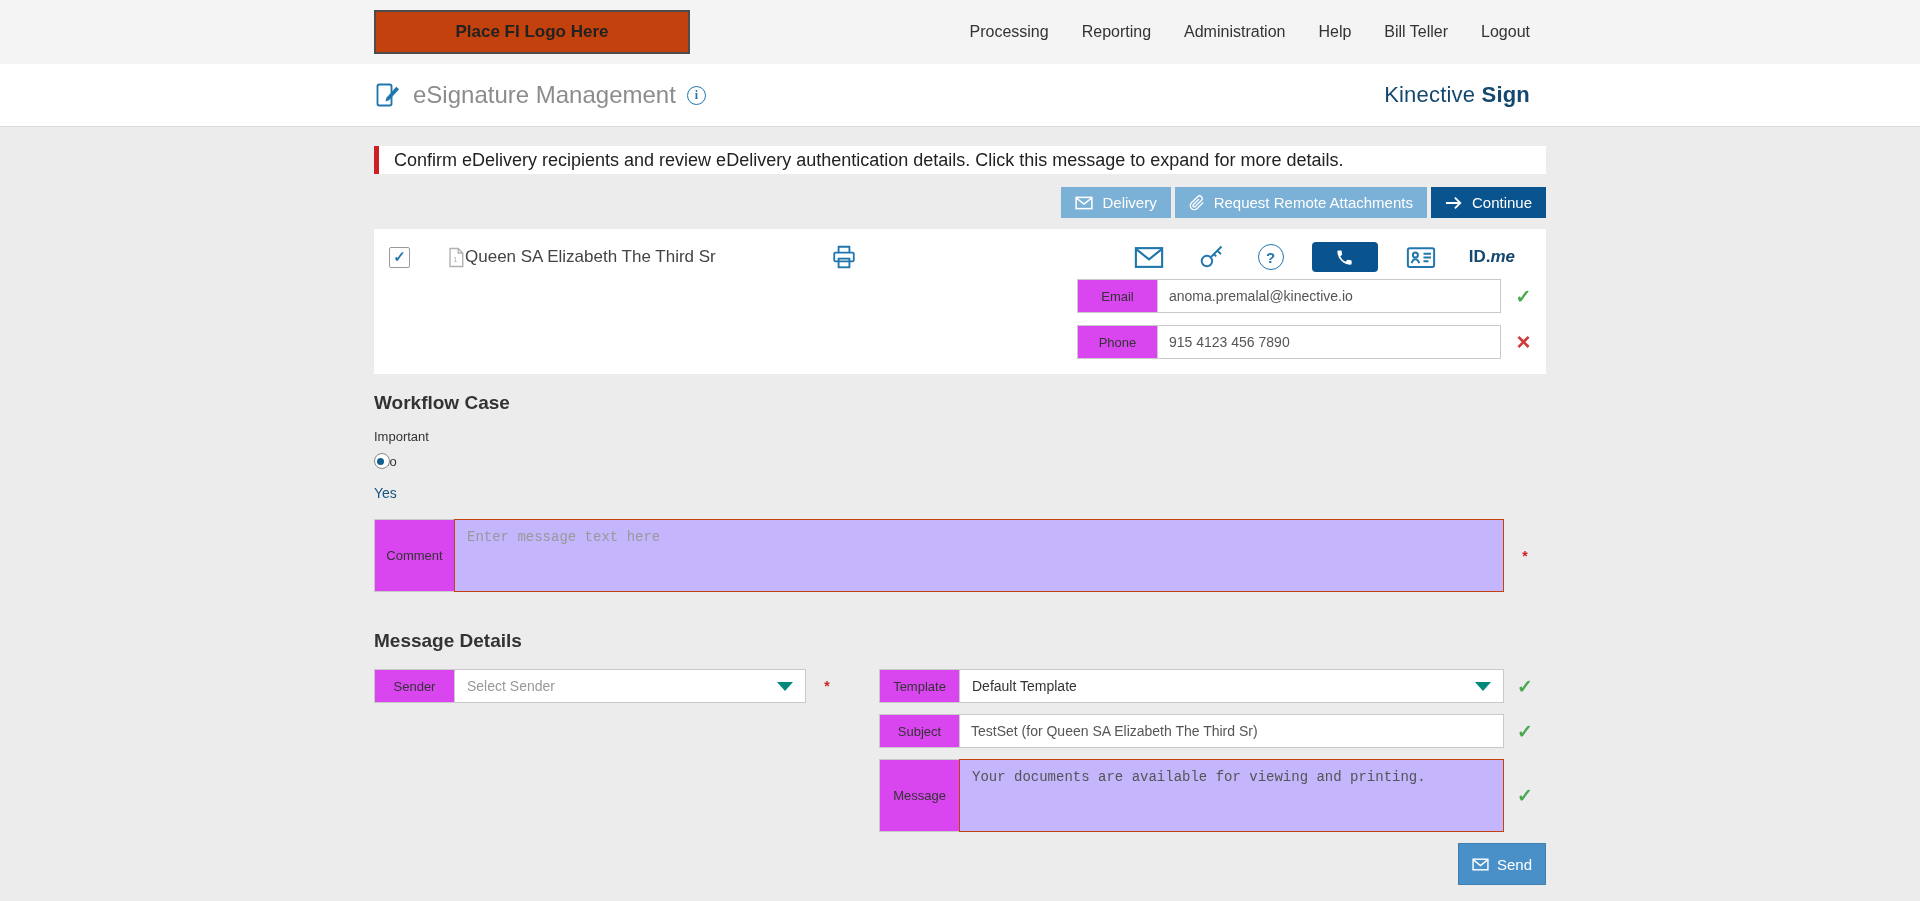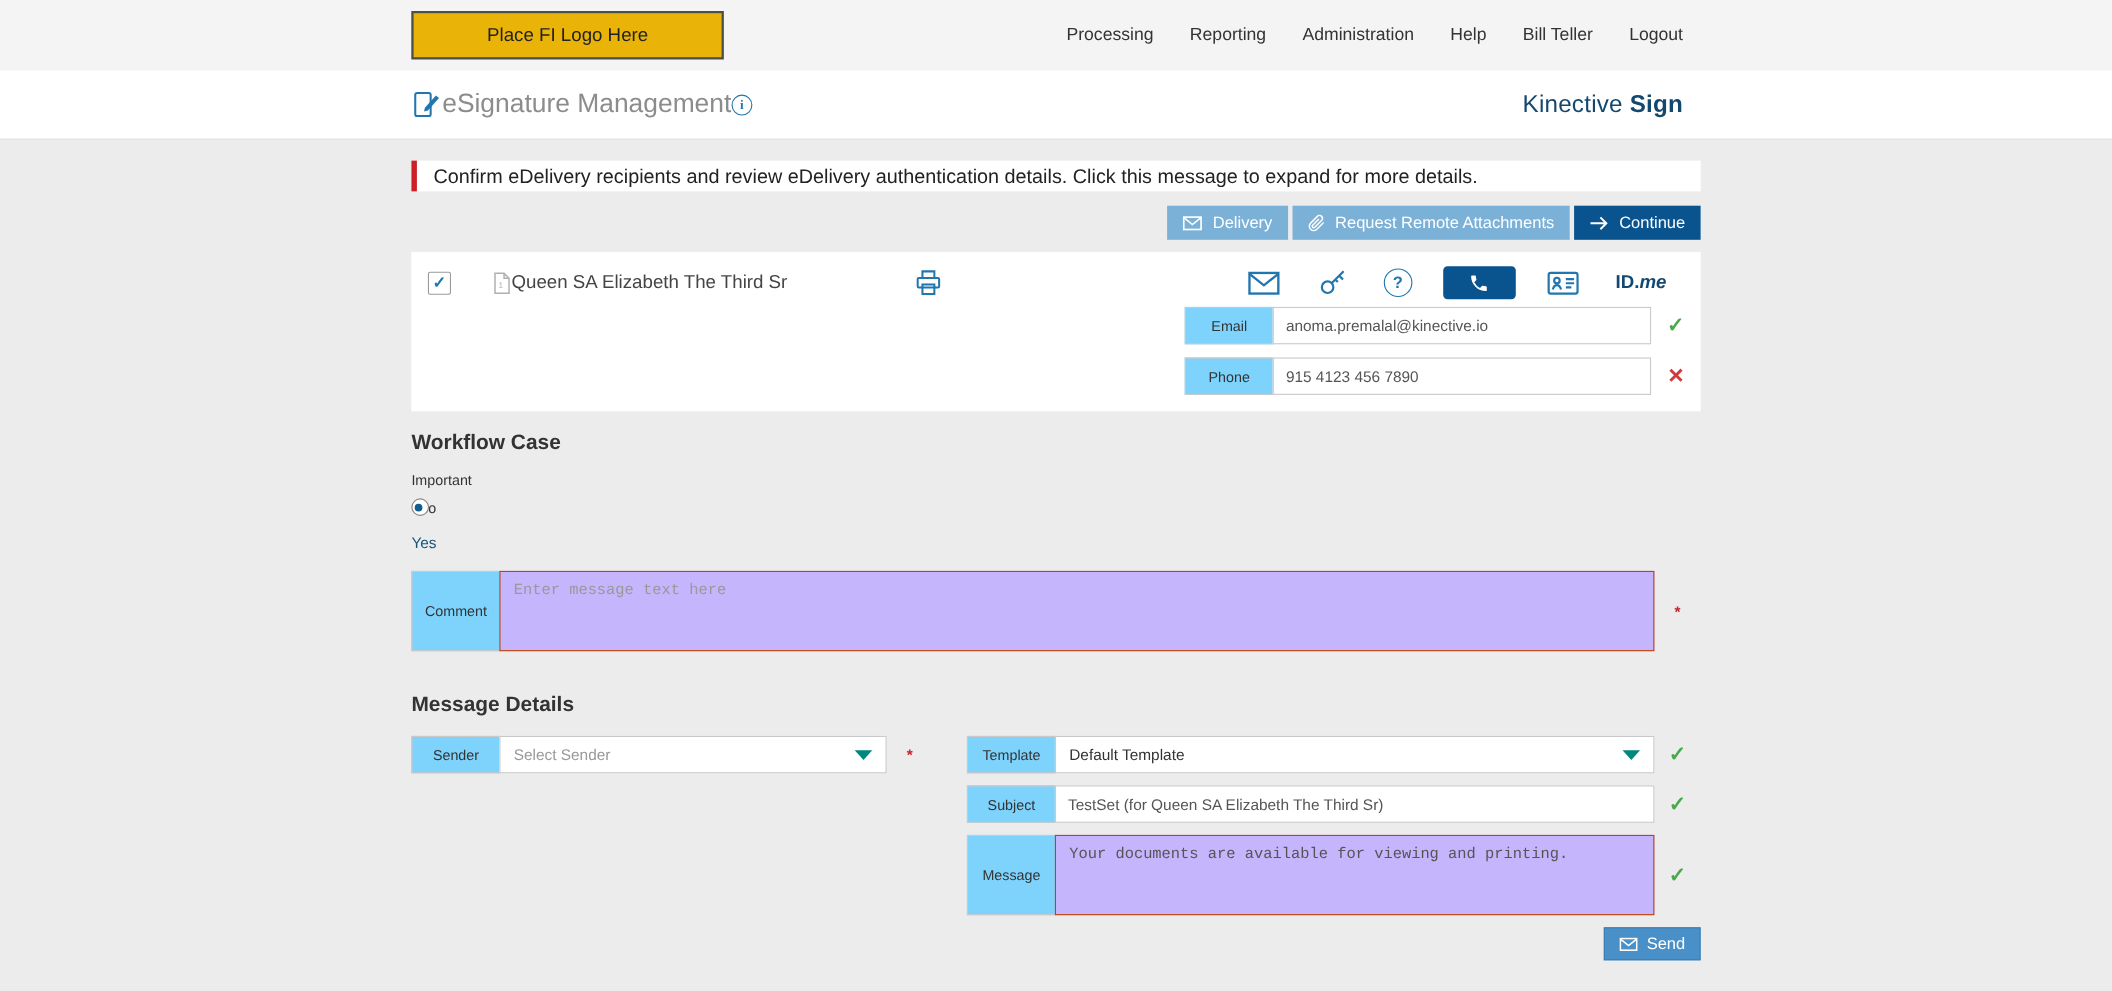--- a/index.html
+++ b/index.html
@@ -9,31 +9,31 @@
     background: #ececec;
     color: #333;
     overflow: hidden;
   }
   .container { width: 1172px; margin: 0 auto; position: relative; }
 
   
   .topbar { height: 64px; background: #f4f4f4; }
   .topbar .container { height: 100%; display: flex; align-items: center; justify-content: space-between; }
   .logo-box {
-    width: 284px; height: 44px; background: #eab308; border: 2px solid #4d4d4d;
+    width: 316px; height: 44px; background: #c2410c; border: 2px solid #4d4d4d;
     display: flex; align-items: center; justify-content: center;
-    font-size: 17px; color: #222;
+    font-size: 17px; color: #222; font-weight: bold;
   }
   .topnav { display: flex; align-items: center; gap: 33px; margin-right: 16px; }
   .topnav span { font-size: 16px; color: #333; cursor: pointer; white-space: nowrap; }
 
   
   .subheader { height: 63px; background: #fff; border-bottom: 1px solid #dcdcdc; }
   .subheader .container { height: 100%; display: flex; align-items: center; justify-content: space-between; }
-  .title-group { display: flex; align-items: center; }
+  .title-group { display: flex; align-items: center; gap: 11px; }
   .page-title { font-size: 24px; color: #8c8c8c; }
   .info-circle {
     width: 19px; height: 19px; border: 1.6px solid #2176ae; border-radius: 50%;
     color: #2176ae; font-size: 12px; font-weight: bold; font-family: "Liberation Serif", serif;
     display: flex; align-items: center; justify-content: center; cursor: pointer;
   }
   .brand { font-size: 22px; color: #14486f; letter-spacing: 0.2px; margin-right: 16px; }
   .brand b { font-weight: 700; }
 
   
@@ -73,21 +73,21 @@
   .q-circle {
     width: 26px; height: 26px; border: 1.8px solid #2176ae; border-radius: 50%;
     display: flex; align-items: center; justify-content: center; font-size: 15px; color: #2176ae; font-weight: bold;
   }
   .idme { font-size: 17px; color: #14486f; font-weight: 800; cursor: pointer; white-space: nowrap; }
   .idme i { font-weight: 700; text-align: center; }
 
   .contact { position: absolute; right: 0; top: 50px; width: 469px; display: flex; flex-direction: column; gap: 12px; }
   .row34 { display: flex; height: 34px; }
   .lbl {
-    width: 81px; flex: none; background: #7dd3fc; border: 1px solid #c9c9c9;
+    width: 81px; flex: none; background: #d946ef; border: 1px solid #c9c9c9;
     display: flex; align-items: center; justify-content: center; font-size: 13px; color: #333;
   }
   .field-input {
     flex: 1; min-width: 0; border: 1px solid #c9c9c9; margin-left: -1px; background: #fff;
     padding: 0 11px; font-size: 14px; color: #555; font-family: "Liberation Sans", sans-serif; outline: none;
   }
   .stat { width: 45px; flex: none; display: flex; align-items: center; justify-content: center; }
   .stat-42 { width: 42px; }
   .ok  { color: #49a94c; font-size: 19px; font-weight: bold; }
   .err { color: #cf3a3a; font-size: 24px; font-weight: bold; line-height: 1; }
@@ -123,21 +123,21 @@
   }
   .select .caret {
     position: absolute; right: 12px; top: 12px; width: 0; height: 0;
     border-left: 8px solid transparent; border-right: 8px solid transparent; border-top: 9px solid #00897b;
   }
   .placeholder-text { color: #999; }
   .value-text { color: #333; }
   .row73 { height: 73px; display: flex; }
   .send-row { display: flex; justify-content: flex-end; }
   .btn-send {
-    height: 30px; background: #4a90c8; border: 1px solid #3a7fb4; color: #fff; font-size: 15px;
+    height: 42px; background: #4a90c8; border: 1px solid #3a7fb4; color: #fff; font-size: 15px;
     display: flex; align-items: center; gap: 8px; padding: 0 13px; cursor: pointer;
   }
 
   svg { display: block; }
 </style>
 </head>
 <body>
 
 <header class="topbar">
   <div class="container">

